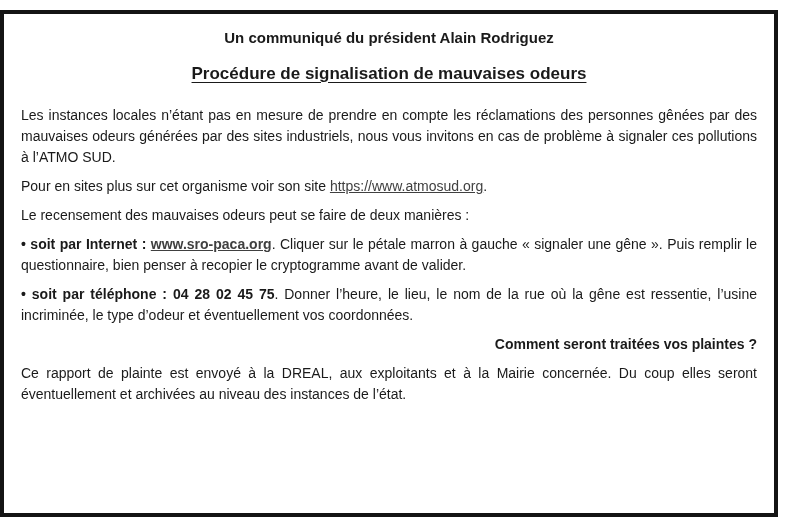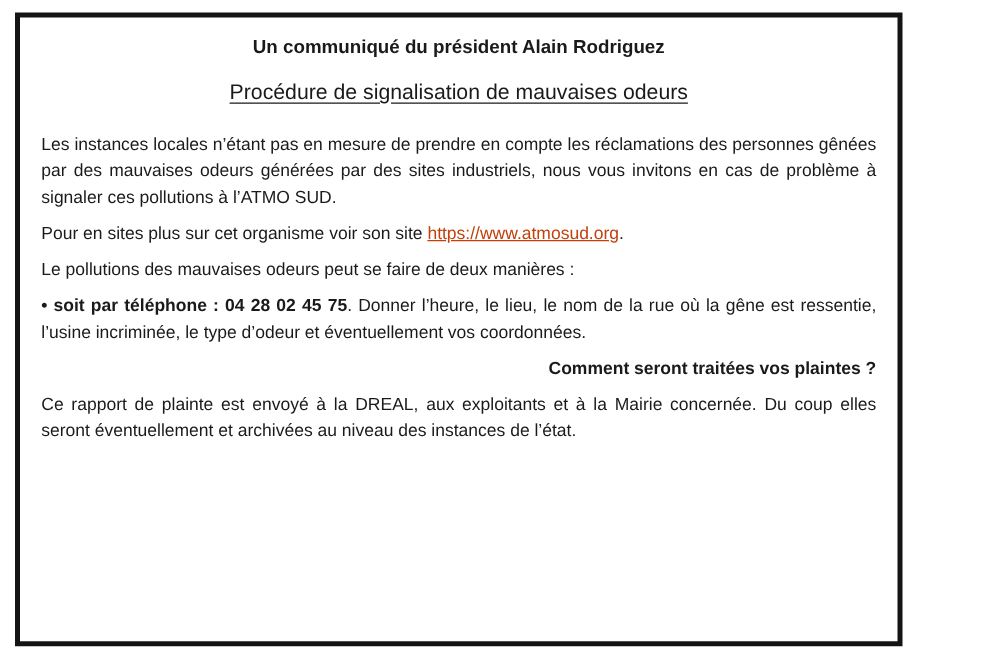--- a/index.html
+++ b/index.html
@@ -5,43 +5,43 @@
   html, body {
     margin: 0;
     padding: 0;
     background: #ffffff;
     width: 794px;
     height: 526px;
     overflow: hidden;
   }
   .frame {
     box-sizing: border-box;
-    margin: 10px 8px 0 12px;
-    width: 710px;
+    margin: 10px 8px 0 0;
+    width: 778px;
     height: 507px;
     border: 4px solid #141414;
     padding: 10px 17px 8px 17px;
     overflow: hidden;
     font-family: "Liberation Sans", "DejaVu Sans", sans-serif;
     color: #1a1a1a;
     font-size: 14px;
     line-height: 21px;
   }
   .doc-title {
     margin: 4px 0 14px 0;
     text-align: center;
     font-size: 15px;
     font-weight: bold;
     line-height: 20px;
   }
   .doc-subtitle {
     margin: 0 0 20px 0;
     text-align: center;
     font-size: 17px;
-    font-weight: normal;
+    font-weight: bold;
     line-height: 23px;
   }
   .doc-subtitle .u {
     text-decoration: underline;
     text-underline-offset: 3px;
   }
   .doc-subtitle.last { margin-bottom: 15px; }
   .misspelled {
     text-decoration: underline wavy #c00000;
     text-decoration-skip-ink: none;
@@ -52,21 +52,21 @@
   }
   .just { text-align: justify; }
   .bold { font-weight: bold; }
   .bold-italic { font-weight: bold; font-style: italic; }
   .heading-q {
     font-weight: bold;
     margin: 2px 0 8px 0;
     text-align: right;
   }
   a.link {
-    color: #c2410c;
+    color: #404040;
     text-decoration: underline;
     cursor: pointer;
   }
   a.link.bold { font-weight: bold; }
   .signature {
     text-align: right;
     margin: 4px 0 0 0;
   }
 </style>
 </head>
@@ -76,22 +76,23 @@
 
   <h1 class="doc-title">Un communiqué du président Alain Rodriguez</h1>
 
   <h2 class="doc-subtitle"><span class="u">Procédure de signalisation de mauvaises odeurs</span></h2>
 
 
   <p class="just">Les instances locales n’étant pas en mesure de prendre en compte les réclamations des personnes gênées par des mauvaises odeurs générées par des sites industriels, nous vous invitons en cas de problème à signaler ces pollutions à l’ATMO SUD.</p>
 
   <p><span>Pour en sites plus sur cet organisme voir son site </span><a class="link" href="#">https://www.atmosud.org</a><span>.</span></p>
 
-  <p>Le pollutions des mauvaises odeurs peut se faire de deux manières :</p>
+  <p>Le recensement des mauvaises odeurs peut se faire de deux manières :</p>
 
+  <p class="just"><span class="bold">• soit par Internet : </span><a class="link bold" href="#">www.sro-paca.org</a><span>. Cliquer sur le pétale marron à gauche «  signaler une gêne ». Puis remplir le questionnaire, bien penser à recopier le cryptogramme avant de valider.</span></p>
 
   <p class="just"><span class="bold">• soit par téléphone : 04 28 02 45 75</span><span>. Donner l’heure, le lieu, le nom de la rue où la gêne est ressentie, l’usine incriminée, le type d’odeur et éventuellement  vos coordonnées.</span></p>
 
   <p class="heading-q">Comment seront traitées vos plaintes ?</p>
 
 
   <p class="just">Ce rapport de plainte est envoyé à la DREAL, aux exploitants et à la Mairie concernée. Du coup elles seront éventuellement et archivées au niveau des instances de l’état.</p>
 
 
 </div>

